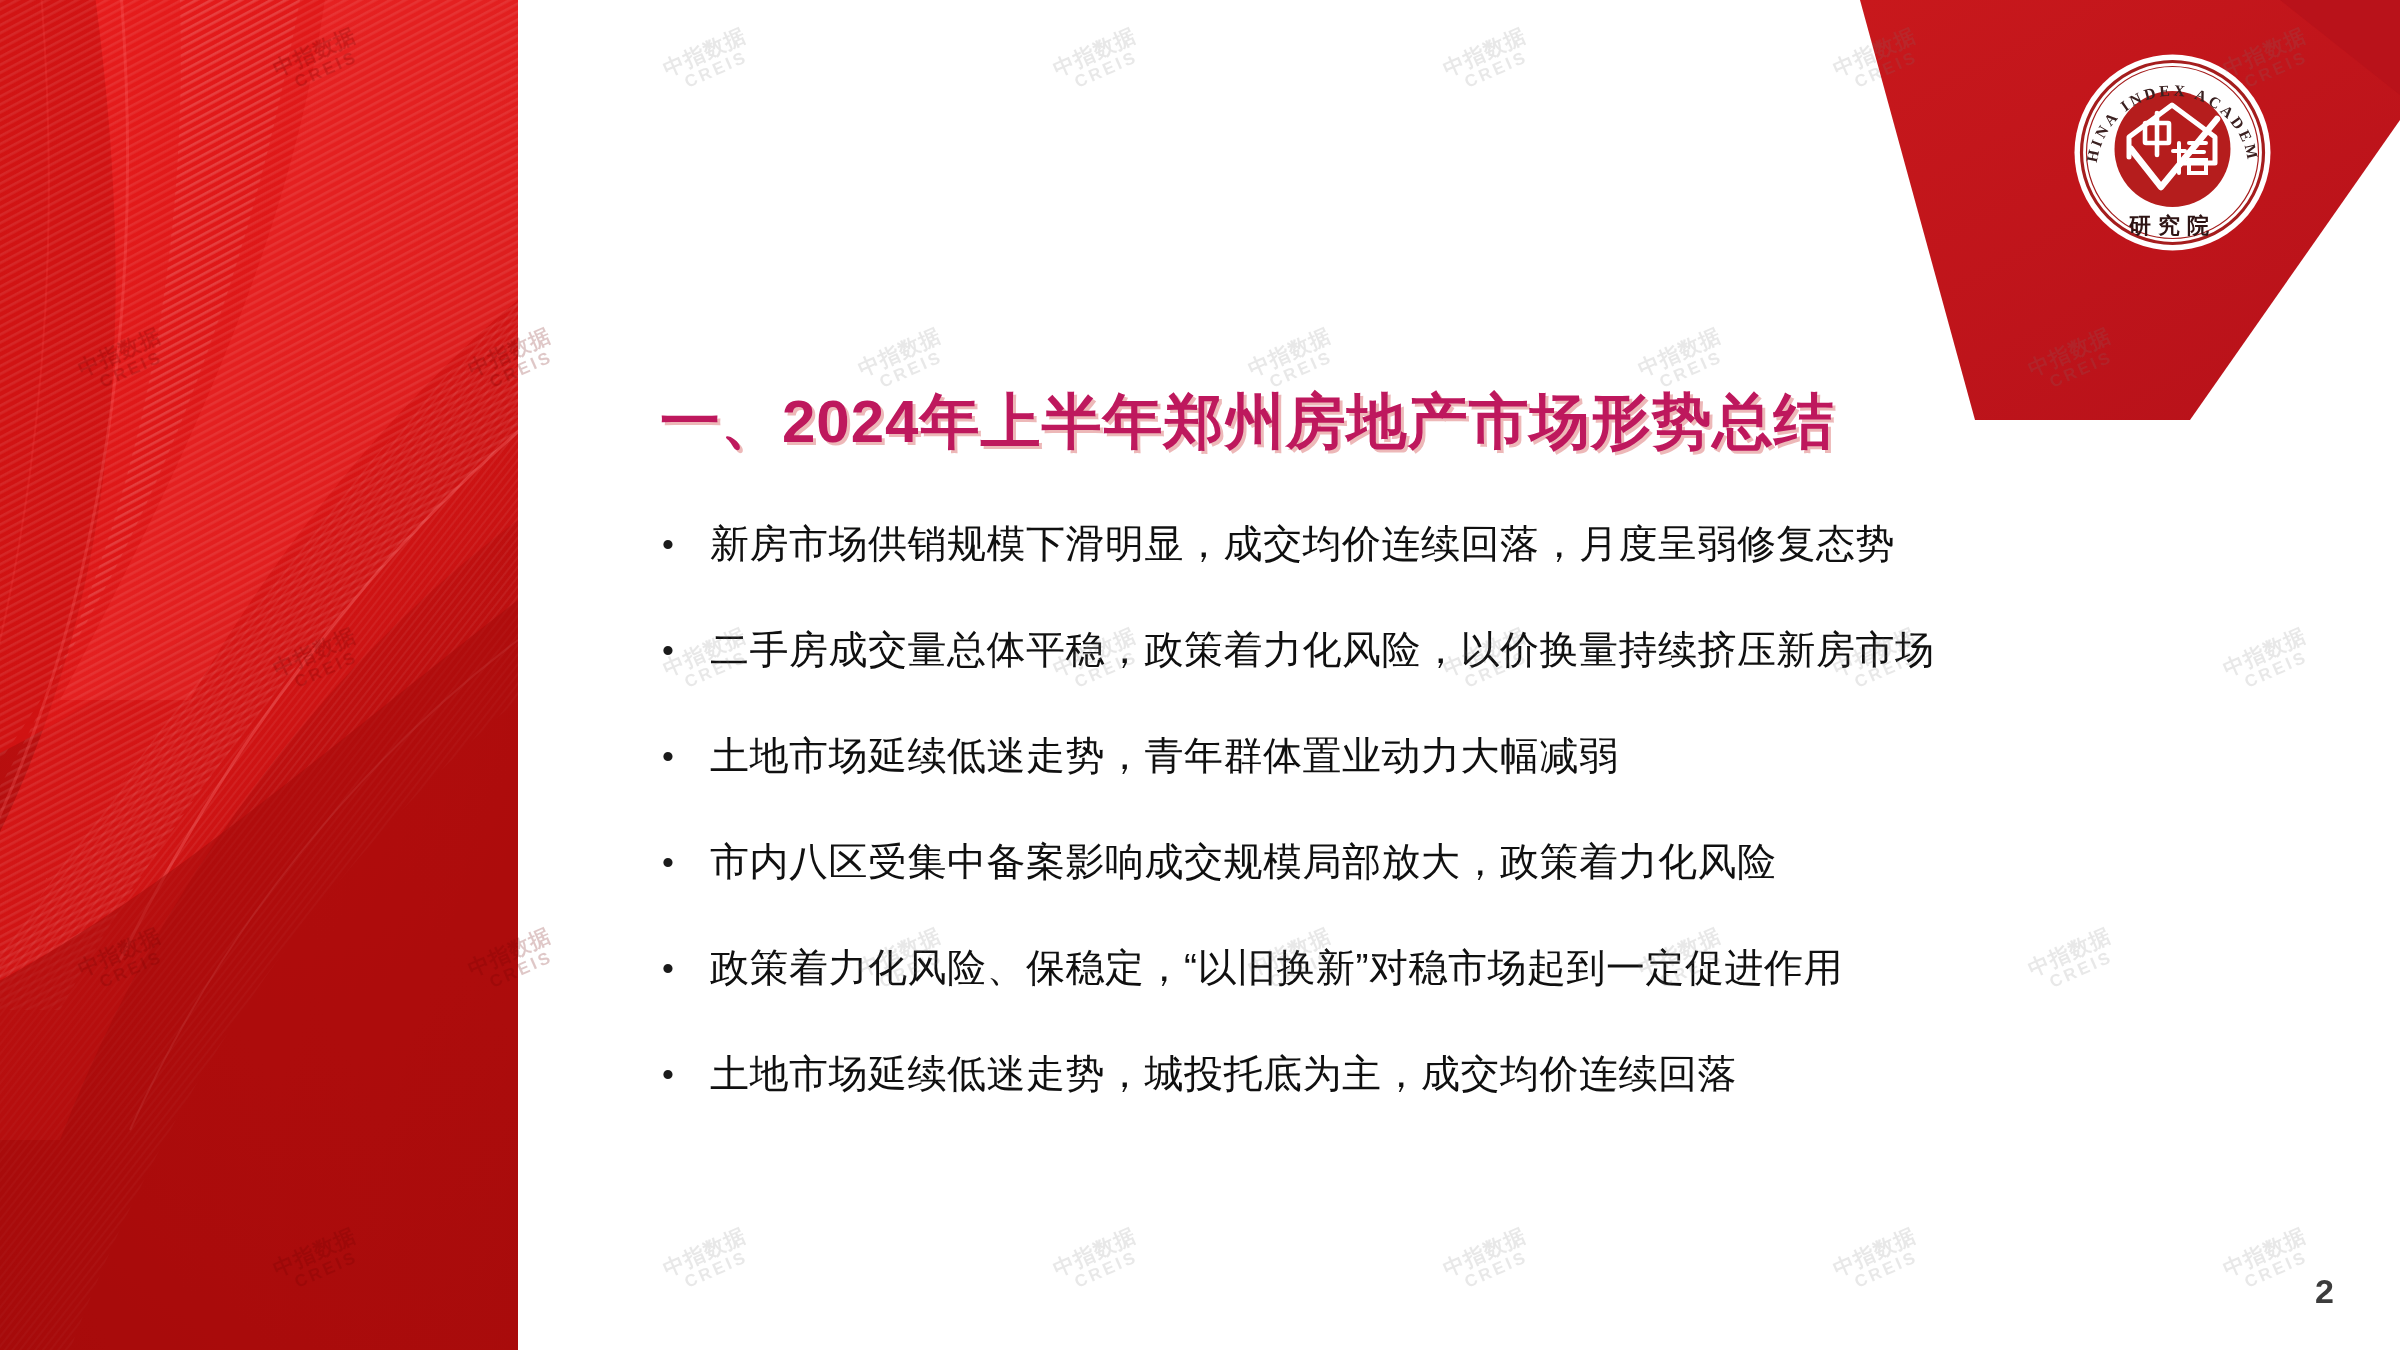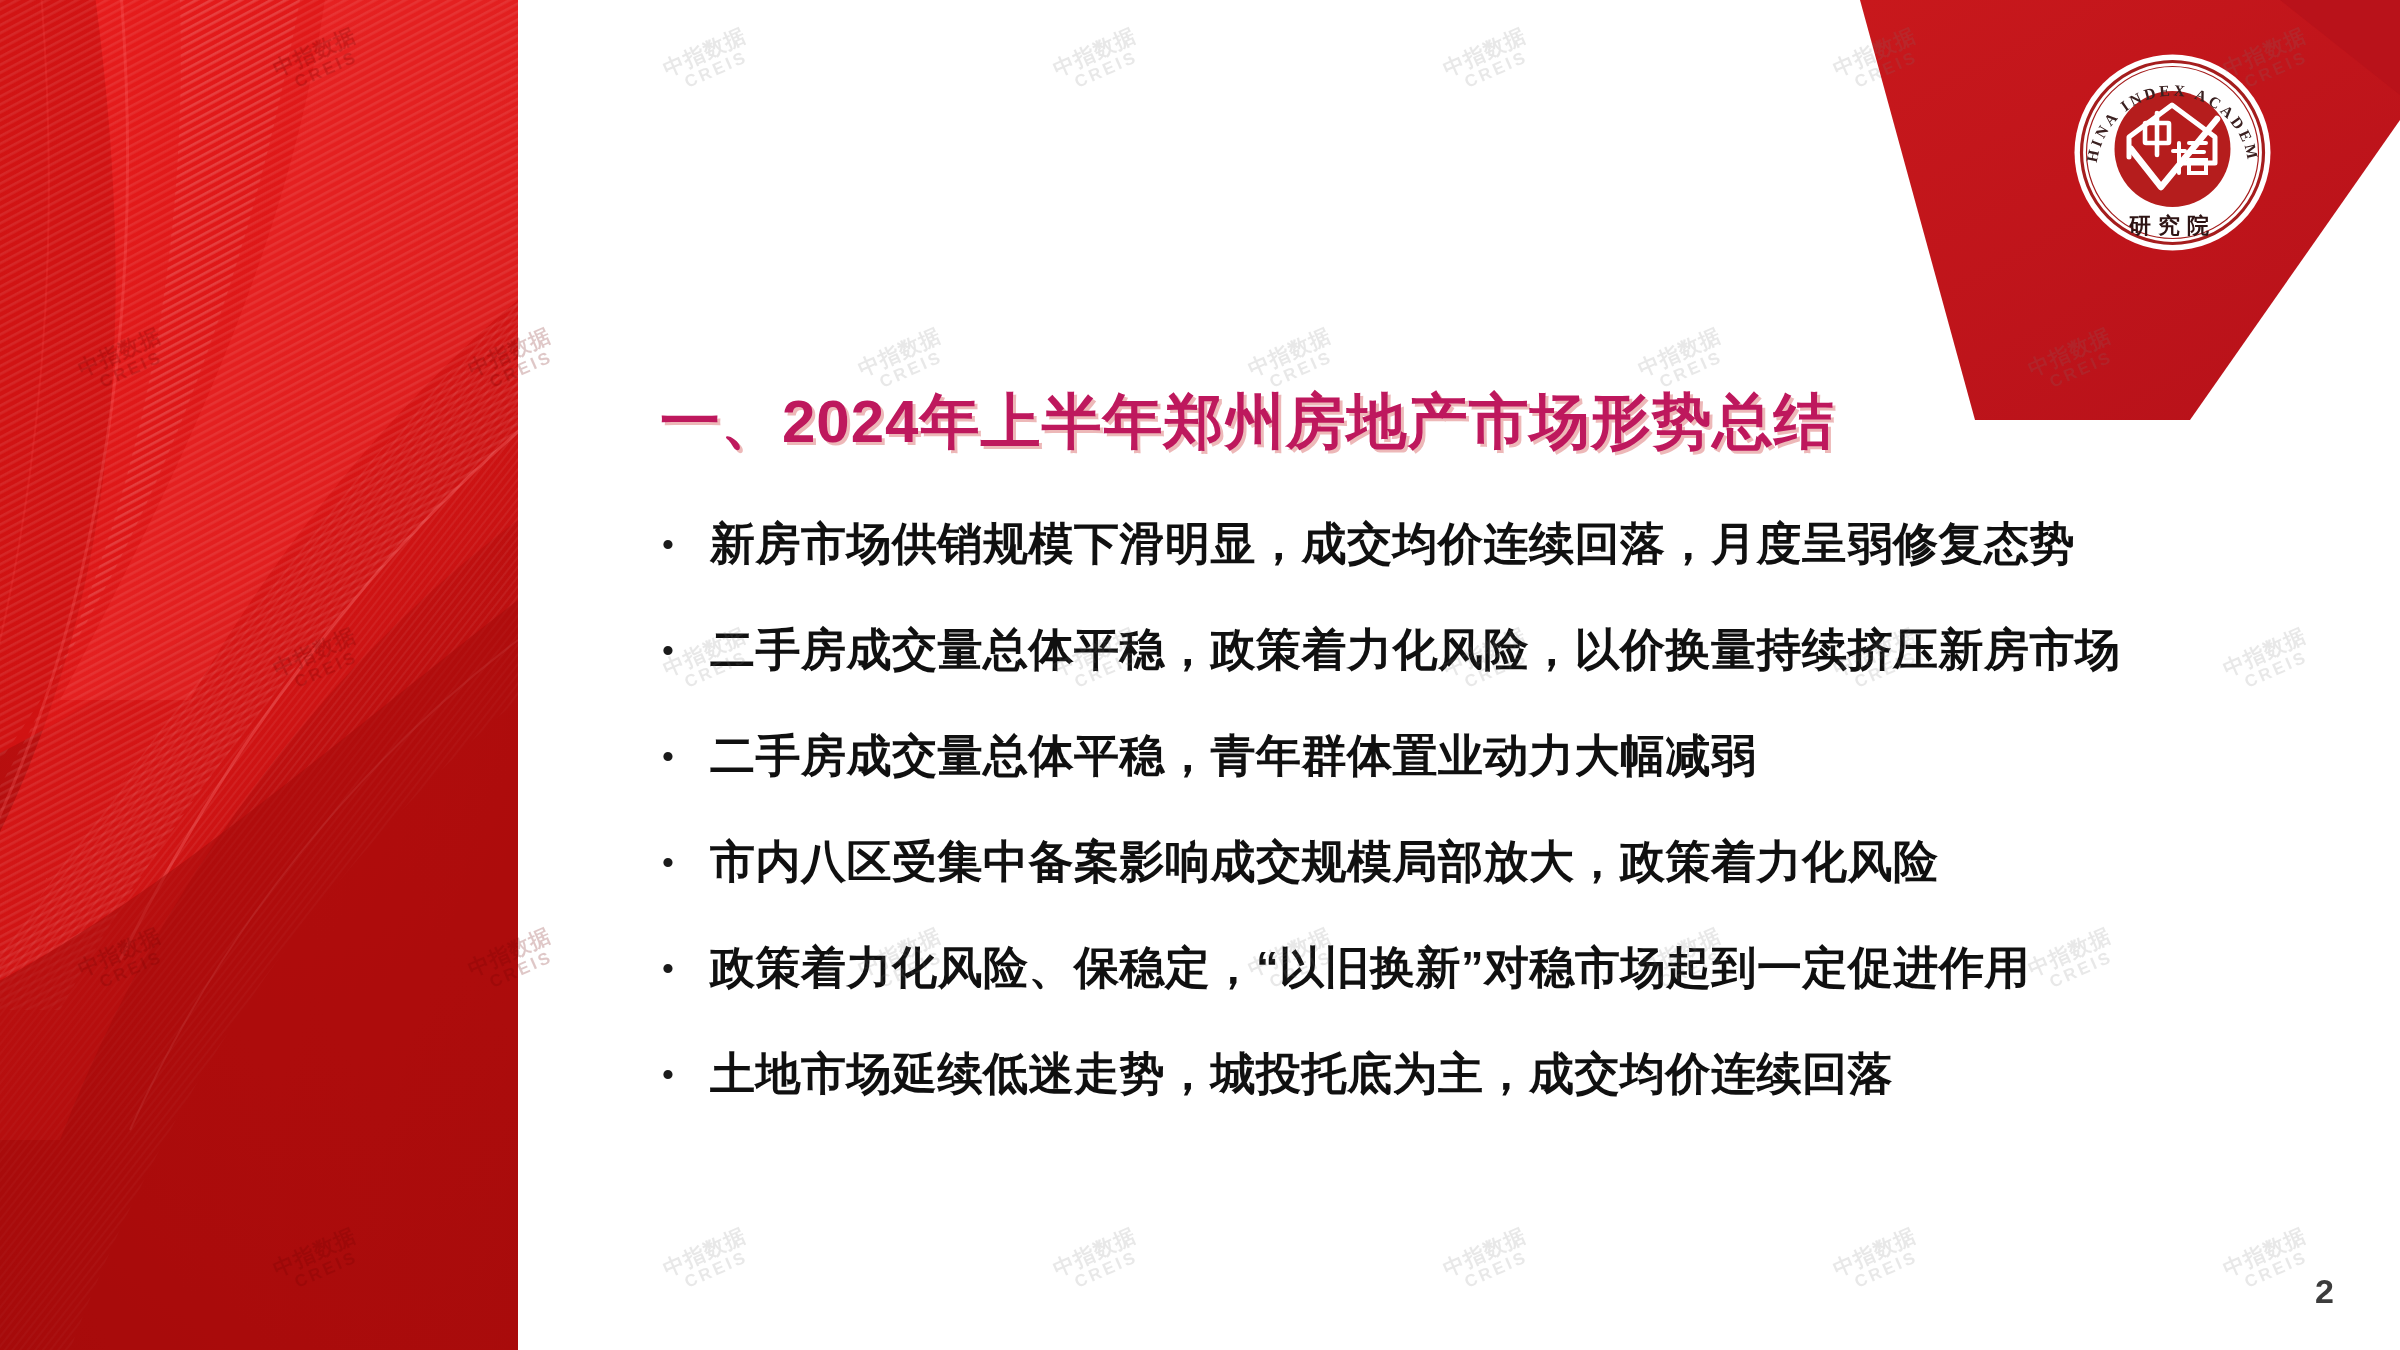--- a/index.html
+++ b/index.html
@@ -104,22 +104,22 @@
     flex: 0 0 62px;
     color: #1a1a1a;
     font-size: 34px;
     line-height: 48px;
     text-align: left;
     padding-left: 14px;
     box-sizing: border-box;
   }
   .bullet-text {
     flex: 1 1 auto;
-    font-size: 45px;
-    font-weight: bold;
+    font-size: 39px;
+    font-weight: normal;
     color: #101010;
     line-height: 48px;
     letter-spacing: 0.5px;
     white-space: nowrap;
   }
 
   .page-number {
     position: absolute;
     left: 2315px;
     top: 1272px;
@@ -288,21 +288,21 @@
         <div class="bullet-text">新房市场供销规模下滑明显，成交均价连续回落，月度呈弱修复态势</div>
       </div>
 
       <div class="bullet-row">
         <div class="bullet-dot">•</div>
         <div class="bullet-text">二手房成交量总体平稳，政策着力化风险，以价换量持续挤压新房市场</div>
       </div>
 
       <div class="bullet-row">
         <div class="bullet-dot">•</div>
-        <div class="bullet-text">二手房成交量总体平稳，青年群体置业动力大幅减弱</div>
+        <div class="bullet-text">土地市场延续低迷走势，青年群体置业动力大幅减弱</div>
       </div>
 
       <div class="bullet-row">
         <div class="bullet-dot">•</div>
         <div class="bullet-text">市内八区受集中备案影响成交规模局部放大，政策着力化风险</div>
       </div>
 
       <div class="bullet-row">
         <div class="bullet-dot">•</div>
         <div class="bullet-text">政策着力化风险、保稳定，“以旧换新”对稳市场起到一定促进作用</div>

